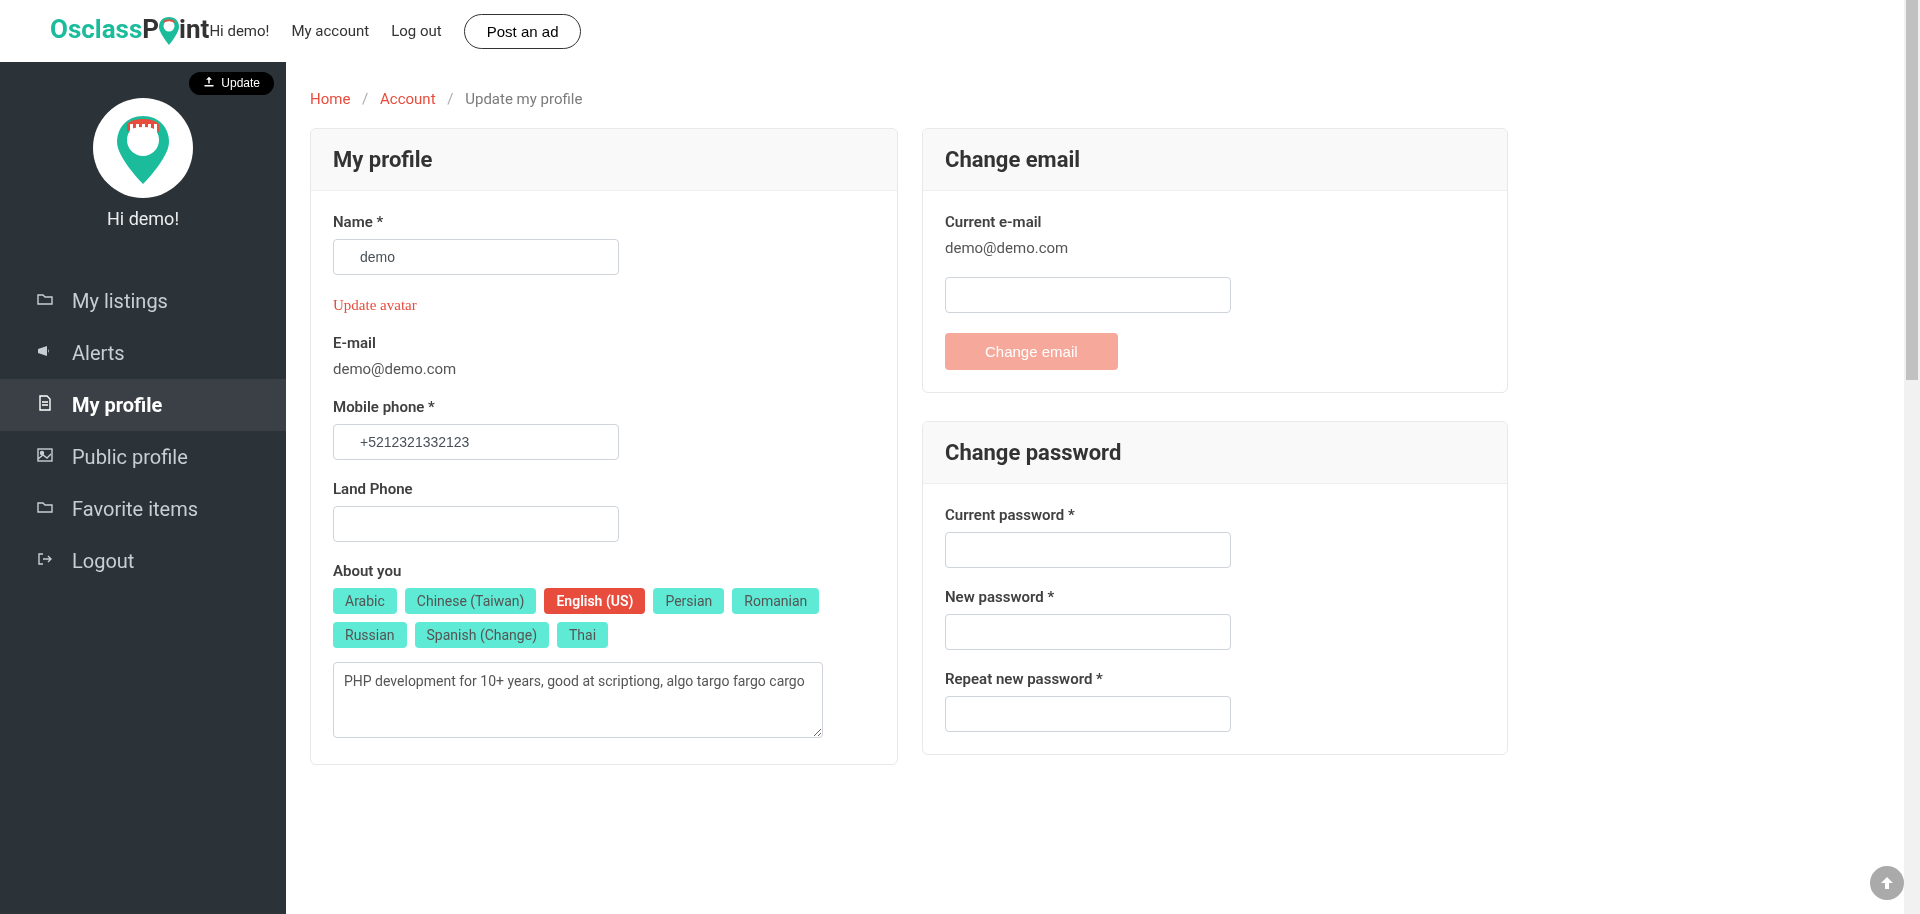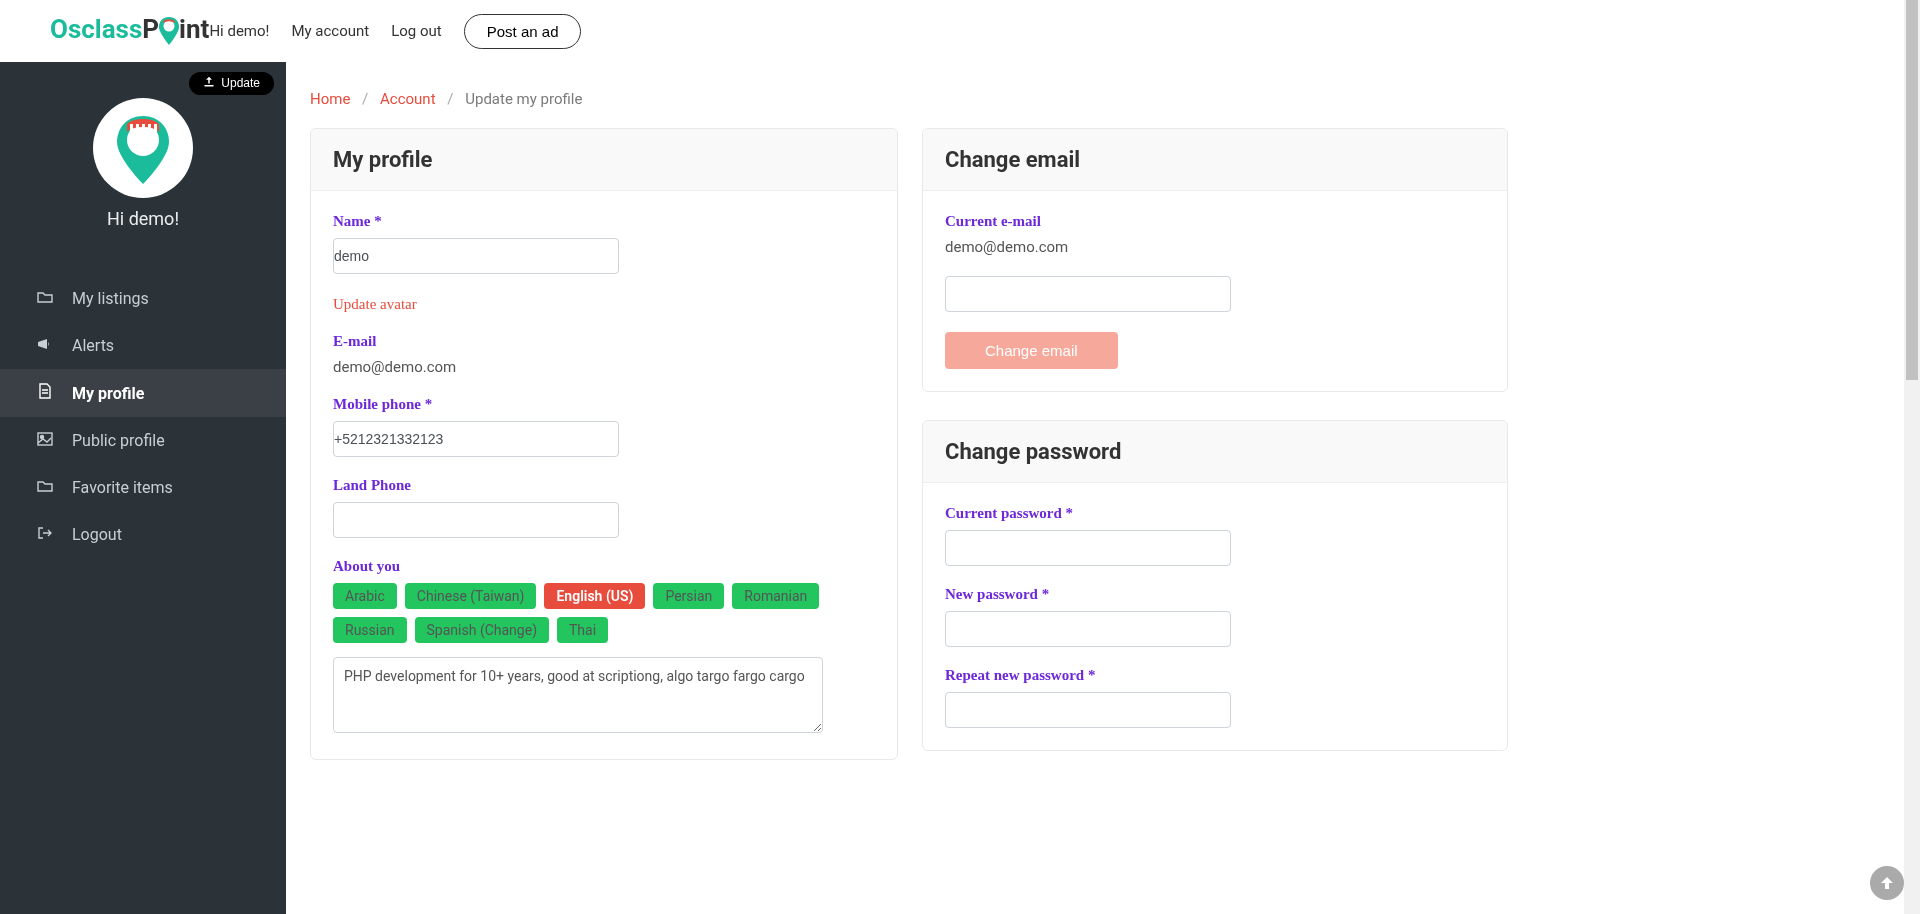--- a/index.html
+++ b/index.html
@@ -16,48 +16,48 @@
   .post-ad-btn { border: 1px solid #333; border-radius: 24px; padding: 8px 22px; background: #fff; cursor: pointer; font-size: 15px; }
 
   .layout { display: flex; min-height: calc(100vh - 62px); }
   
   .sidebar { width: 286px; background: #2c3338; color: #eaecee; position: relative; flex-shrink:0; }
   .update-btn { position: absolute; top: 10px; right: 12px; background: #000; color: #fff; border: none; border-radius: 18px; padding: 4px 14px; font-size: 12px; cursor: pointer; display: flex; gap: 6px; }
   .avatar-wrap { text-align: center; padding: 36px 0 18px; }
   .avatar-circle { width: 100px; height: 100px; border-radius: 50%; background: #fff; margin: 0 auto; display:flex; align-items:center; justify-content:center; overflow:hidden; }
   .greeting { font-size: 18px; color: #eaecee; margin-top: 10px; }
   .side-menu { list-style: none; margin-top: 28px; }
-  .side-item { display: flex; align-items: center; gap: 18px; padding: 14px 36px; color: #c9ced4; cursor: pointer; font-size: 16px; }
+  .side-item { display: flex; align-items: center; gap: 18px; padding: 14px 36px; color: #c9ced4; cursor: pointer; font-size: 20px; }
   .side-item .icon { width: 18px; text-align: center; font-size: 15px; color:#c9ced4; }
   .side-item.active { background: #3a4046; color: #fff; font-weight: 700; }
   .side-item.active .icon { color: #fff; }
   
   .main { flex: 1; padding: 28px 24px 40px; min-width:0; }
   .breadcrumbs { font-size: 15px; margin-bottom: 20px; color: #7b7b7b; }
   .bc-link { color: #e74c3c; cursor: pointer; }
   .bc-sep { margin: 0 8px; color: #aaa; }
   .bc-current { color: #7b7b7b; }
   
   .cards-row { display: flex; gap: 24px; align-items: flex-start; }
   .col-left { flex: 1; max-width: 588px; }
   .col-right { width: 586px; flex-shrink:0; }
   
   .card { border: 1px solid #e8e8e8; border-radius: 6px; background: #fff; margin-bottom: 28px; }
   .card-header { background: #f9f9fa; border-bottom: 1px solid #eee; padding: 18px 22px; border-radius: 6px 6px 0 0; }
   .card-title { font-size: 22px; font-weight: 700; color: #333; }
   .card-body { padding: 22px; }
   
   .form-group { margin-bottom: 20px; }
-  .form-label { display: block; font-size: 15px; font-weight: 600; color: #6d28d9; margin-bottom: 8px; font-family: Liberation Serif, serif; }
-  .form-control { width: 286px; height: 36px; border: 1px solid #ced4da; border-radius: 4px; padding: 0 0; font-size: 14px; color: #495057; background:#fff; }
+  .form-label { display: block; font-size: 15px; font-weight: 600; color: #404040; margin-bottom: 8px; }
+  .form-control { width: 286px; height: 36px; border: 1px solid #ced4da; border-radius: 4px; padding: 0 26px; font-size: 14px; color: #495057; background:#fff; }
   .static-text { font-size: 15px; color: #555; }
   .link-red { color: #e74c3c; cursor: pointer; font-size: 15px; display:inline-block;font-family:Liberation Serif, serif;}
   
   .lang-tags { display: flex; flex-wrap: wrap; gap: 8px; margin-bottom: 14px; }
-  .lang-tag { background: #22c55e; color: #555; border-radius: 4px; padding: 5px 12px; font-size: 14px; cursor: pointer; }
+  .lang-tag { background: #5eead4; color: #555; border-radius: 4px; padding: 5px 12px; font-size: 14px; cursor: pointer; }
   .lang-tag.active { background: #e74c3c; color: #fff; font-weight:600; }
   
   .textarea { width: 490px; max-width:100%; min-height: 76px; border: 1px solid #ced4da; border-radius: 4px; padding: 10px; font-size: 14px; color: #555; resize: vertical; font-family:inherit; }
   
   .btn-change-email { background: #f6a89b; color: #fff; border: none; border-radius: 4px; padding: 10px 40px; cursor: pointer; font-size: 15px; }
   
   .scroll-top { position: fixed; bottom: 12px; right: 14px; width: 38px; height: 38px; border-radius: 50%; background: #aaa; color: #fff; display: flex; align-items: center; justify-content: center; font-size: 20px; cursor: pointer; border: 2px solid #fff; }
 
   .scrollbar-track { position:fixed; top:0; right:0; width:16px; height:100%; background:#f1f1f1;}
   .scrollbar-thumb { position:absolute; left:2px; width:12px; top:0; height:380px; background:#c1c1c1; border-radius:0;}

